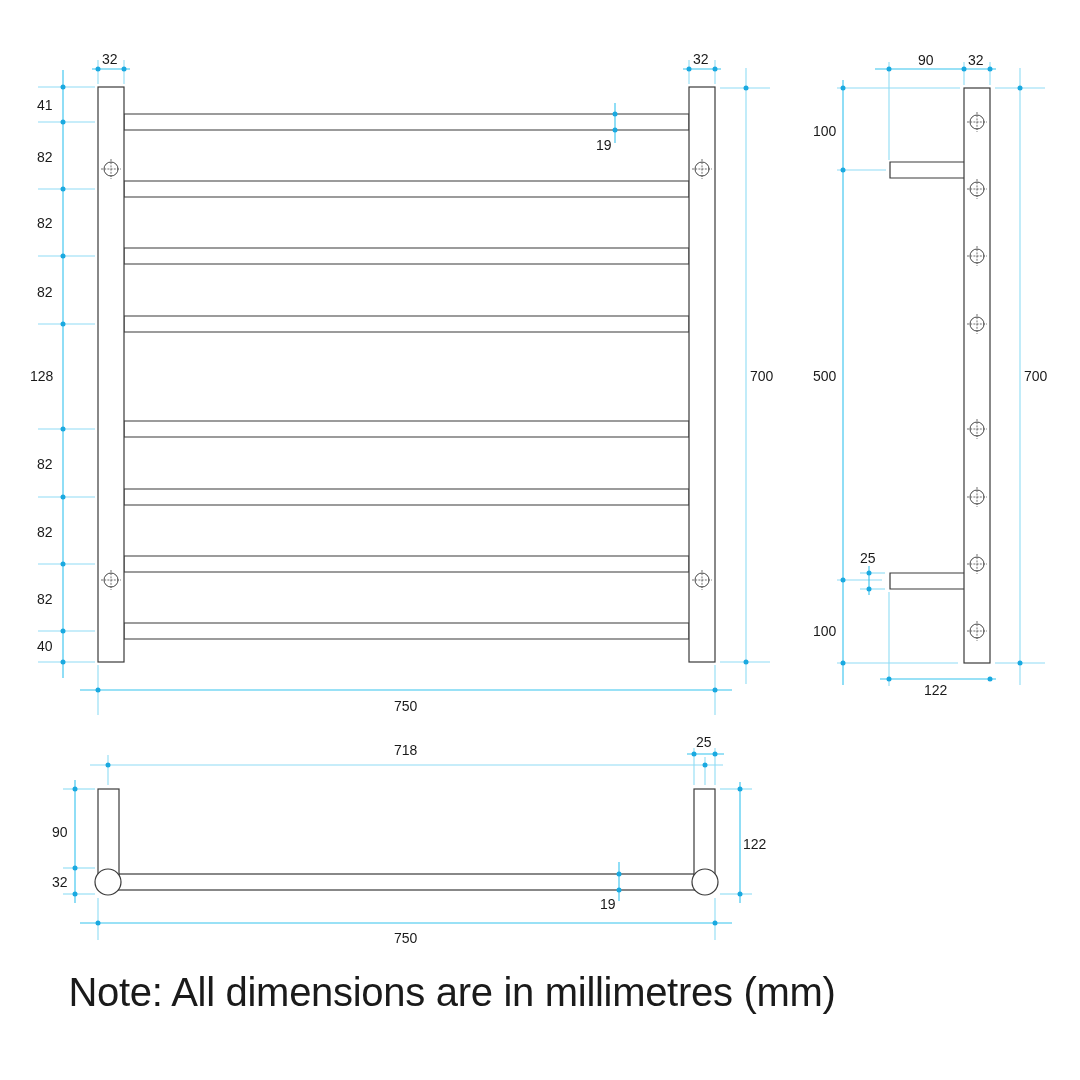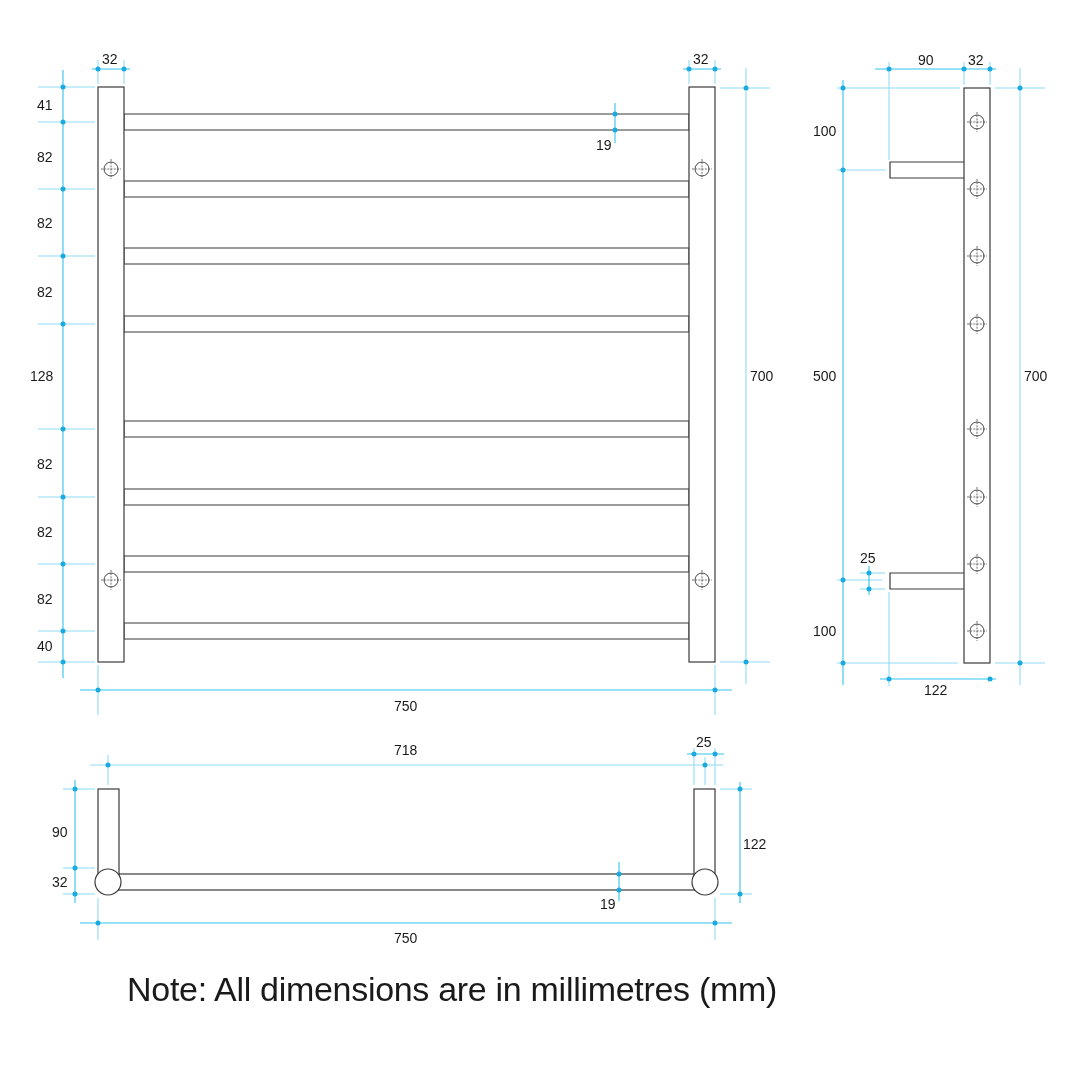--- a/index.html
+++ b/index.html
@@ -7,21 +7,21 @@
   #drawing { position: absolute; left: 0; top: 0; }
   .outline { fill: #ffffff; stroke: #3a3a3a; stroke-width: 1.2; }
   .rail { fill: #ffffff; stroke: #4a4a4a; stroke-width: 1.1; }
   .dim { stroke: #35c3ee; stroke-width: 1.1; fill: none; }
   .ext { stroke: #8fdcf5; stroke-width: 1.1; fill: none; }
   .dot { fill: #1aa9e0; }
   .hole circle { fill: none; stroke: #333; stroke-width: 0.9; }
   .hole line { stroke: #333; stroke-width: 0.7; stroke-dasharray: 2 1.2; }
   .lbl { font-family: "Liberation Sans", sans-serif; font-size: 14px; fill: #1a1a1a; }
   #note { position: absolute; left: 0; width: 904px; top: 970px; text-align: center;
-          font-family: "Liberation Sans", sans-serif; font-size: 34px; color: #1a1a1a; letter-spacing: -0.3px; }
+          font-family: "Liberation Sans", sans-serif; font-size: 40px; color: #1a1a1a; letter-spacing: -0.3px; }
 </style>
 </head>
 <body>
 
 <svg id="drawing" width="1080" height="1080" viewBox="0 0 1080 1080" xmlns="http://www.w3.org/2000/svg">
 
   <g>
 
     <g>
       <rect class="rail" x="124" y="114" width="565" height="16"></rect>

